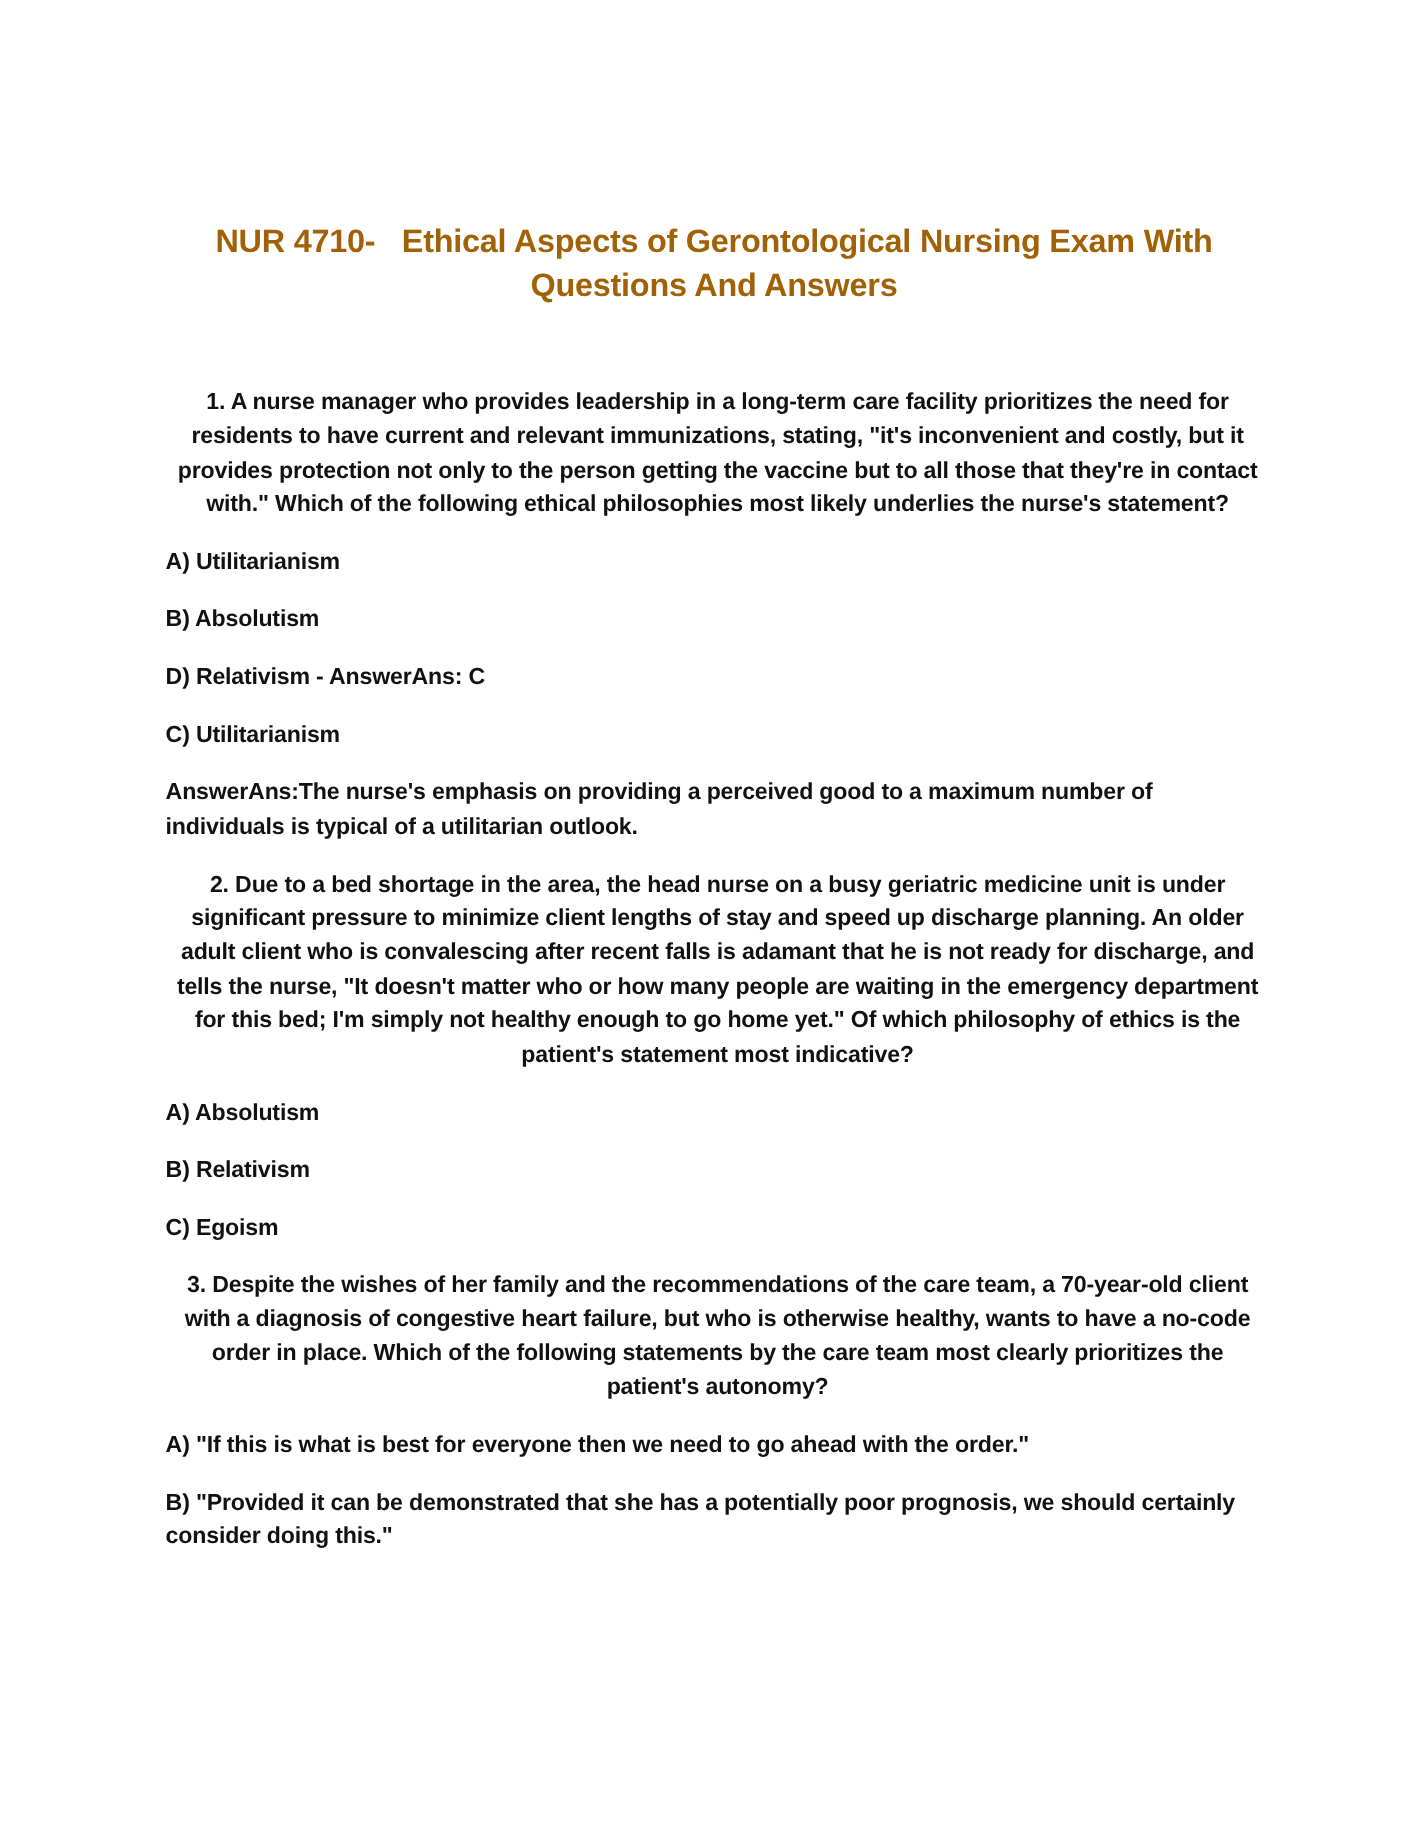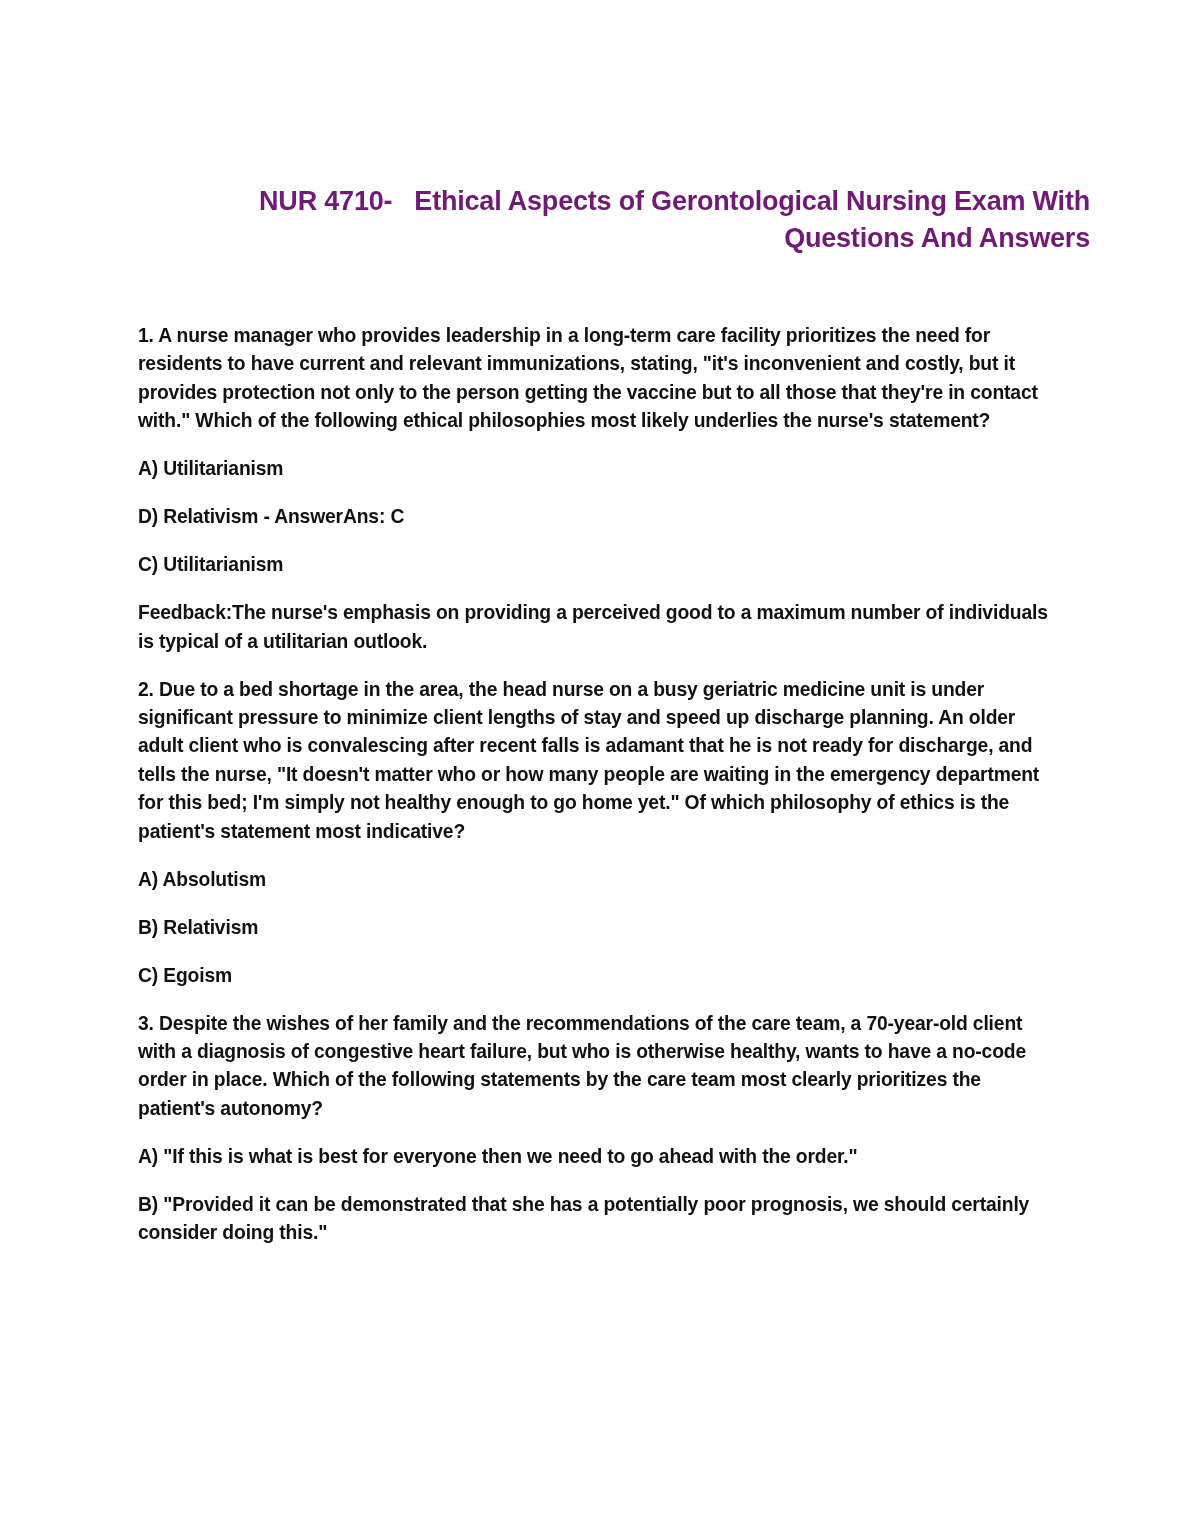--- a/index.html
+++ b/index.html
@@ -1,49 +1,50 @@
 <!DOCTYPE html>
 <html><head>
 <meta charset="utf-8">
 <style>
   html, body { margin: 0; padding: 0; background: #ffffff; }
   body { width: 1190px; height: 1540px; position: relative; overflow: hidden; }
   .page { position: absolute; left: 0; top: 0; width: 1190px; height: 1540px; background: #fff; }
   .title {
     position: absolute; left: 100px; top: 183px; width: 990px;
-    text-align: right; color: #701a75;
+    text-align: center; color: #a16207;
     font-family: "Liberation Sans", sans-serif; font-weight: bold;
     font-size: 27px; line-height: 37px; letter-spacing: -0.2px;
   }
   .title .gap { display: inline-block; width: 22px; }
   .body {
     position: absolute; left: 138px; top: 322px; width: 920px;
     font-family: "Liberation Sans", sans-serif; font-weight: bold;
     font-size: 19.3px; line-height: 28.4px; color: #111;
     letter-spacing: -0.15px;
   }
   .body p { margin: 0 0 19.6px 0; }
-  .q { white-space: normal; }
+  .q { white-space: normal; text-align: center; }
 </style>
 </head>
 <body>
 
 <div class="page">
   <div class="title">
     <span>NUR 4710-</span><span class="gap"></span><span>Ethical Aspects of Gerontological Nursing Exam With</span><br>
     <span>Questions And Answers</span>
   </div>
 
   <div class="body">
 
     <p class="q">1. A nurse manager who provides leadership in a long-term care facility prioritizes the need for residents to have current and relevant immunizations, stating, "it's inconvenient and costly, but it provides protection not only to the person getting the vaccine but to all those that they're in contact with." Which of the following ethical philosophies most likely underlies the nurse's statement?</p>
     <p>A) Utilitarianism</p>
+    <p>B) Absolutism</p>
     <p>D) Relativism - AnswerAns: C</p>
     <p>C) Utilitarianism</p>
-    <p>Feedback:The nurse's emphasis on providing a perceived good to a maximum number of individuals is typical of a utilitarian outlook.</p>
+    <p>AnswerAns:The nurse's emphasis on providing a perceived good to a maximum number of individuals is typical of a utilitarian outlook.</p>
 
     <p class="q">2. Due to a bed shortage in the area, the head nurse on a busy geriatric medicine unit is under significant pressure to minimize client lengths of stay and speed up discharge planning. An older adult client who is convalescing after recent falls is adamant that he is not ready for discharge, and tells the nurse, "It doesn't matter who or how many people are waiting in the emergency department for this bed; I'm simply not healthy enough to go home yet." Of which philosophy of ethics is the patient's statement most indicative?</p>
     <p>A) Absolutism</p>
     <p>B) Relativism</p>
     <p>C) Egoism</p>
 
     <p class="q">3. Despite the wishes of her family and the recommendations of the care team, a 70-year-old client with a diagnosis of congestive heart failure, but who is otherwise healthy, wants to have a no-code order in place. Which of the following statements by the care team most clearly prioritizes the patient's autonomy?</p>
     <p>A) "If this is what is best for everyone then we need to go ahead with the order."</p>
     <p>B) "Provided it can be demonstrated that she has a potentially poor prognosis, we should certainly consider doing this."</p>
   </div>

